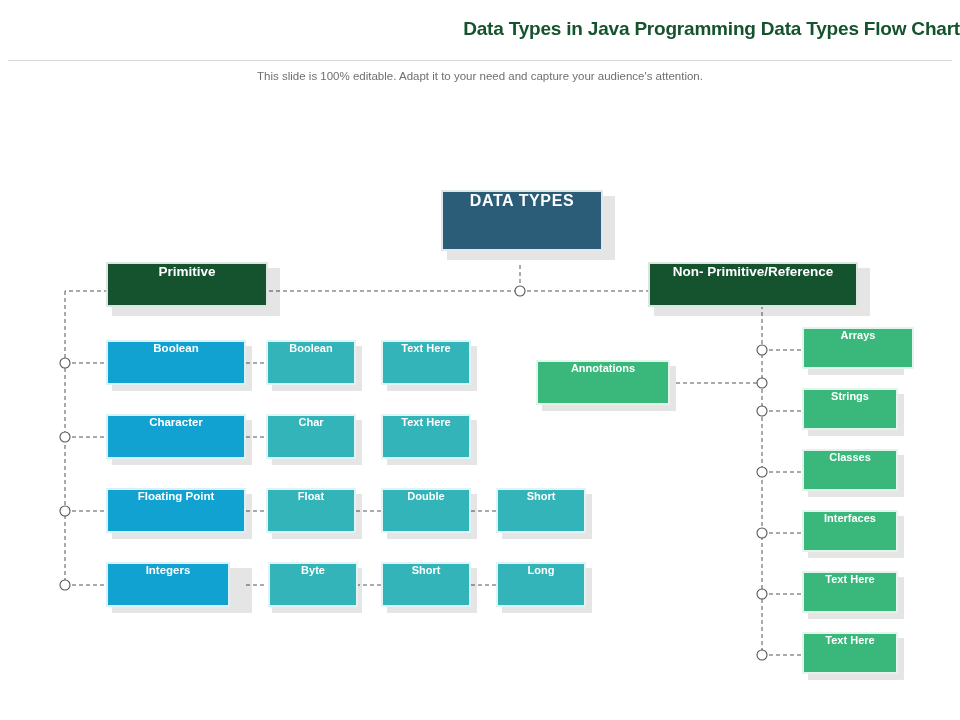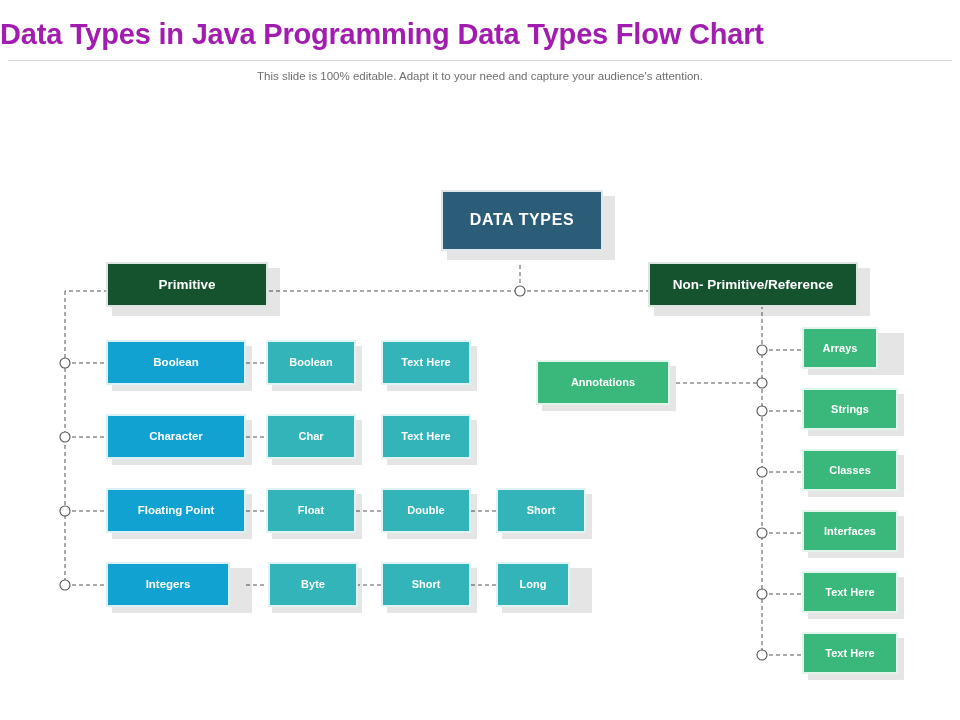--- a/index.html
+++ b/index.html
@@ -4,40 +4,40 @@
 <style>
   html,body{margin:0;padding:0;background:#ffffff;}
   body{
     width:960px;height:720px;overflow:hidden;
     font-family:"Liberation Sans", sans-serif;
     position:relative;
   }
   
   #header{position:absolute;left:0;top:0;width:960px;height:95px;}
   #title{
-    position:absolute;left:0;top:18px;width:960px;text-align:left;
-    font-size:29px;font-weight:bold;color:#a21caf;letter-spacing:-0.2px;
+    position:absolute;left:0;top:18px;width:960px;text-align:right;
+    font-size:19px;font-weight:bold;color:#14532d;letter-spacing:-0.2px;
     white-space:nowrap;
   }
   #title-rule{
     position:absolute;left:8px;top:60px;width:944px;height:1px;background:#d9d9d9;
   }
   #subtitle{
     position:absolute;left:0;top:70px;width:960px;text-align:center;
     font-size:11.5px;color:#6f6f6f;
   }
   
   #canvas{position:absolute;left:0;top:95px;width:960px;height:625px;}
   
   #wires{position:absolute;left:0;top:0;width:960px;height:625px;}
 
   
   .node{
     position:absolute;box-sizing:border-box;
-    display:flex;align-items:center;justify-content:center;
+    display:flex;justify-content:center;
     color:#ffffff;font-weight:bold;text-align:center;
     line-height:1.15;
     border:2px solid rgba(255,255,255,0.85);
     z-index:3;
   }
   
   .slab{position:absolute;z-index:2;background:#000;opacity:0.10;}
 
   .c-root   {background:#2b5c78;}
   .c-branch {background:#14532d;}
@@ -183,31 +183,31 @@
 
   <div class="slab" style="left:272px;top:473px;width:90px;height:45px;"></div>
   <div class="node c-teal t-sm" style="left:268px;top:467px;width:90px;height:45px;">
     <span>Byte</span>
   </div>
   <div class="slab" style="left:387px;top:473px;width:90px;height:45px;"></div>
   <div class="node c-teal t-sm" style="left:381px;top:467px;width:90px;height:45px;">
     <span>Short</span>
   </div>
   <div class="slab" style="left:502px;top:473px;width:90px;height:45px;"></div>
-  <div class="node c-teal t-sm" style="left:496px;top:467px;width:74px;height:45px;">
+  <div class="node c-teal t-sm" style="left:496px;top:467px;width:90px;height:45px;">
     <span>Long</span>
   </div>
 
   <div class="slab" style="left:542px;top:271px;width:134px;height:45px;"></div>
   <div class="node c-green t-sm" style="left:536px;top:265px;width:134px;height:45px;">
     <span>Annotations</span>
   </div>
 
   <div class="slab" style="left:808px;top:238px;width:96px;height:42px;"></div>
-  <div class="node c-green t-sm" style="left:802px;top:232px;width:76px;height:42px;">
+  <div class="node c-green t-sm" style="left:802px;top:232px;width:112px;height:42px;">
     <span>Arrays</span>
   </div>
 
   <div class="slab" style="left:808px;top:299px;width:96px;height:42px;"></div>
   <div class="node c-green t-sm" style="left:802px;top:293px;width:96px;height:42px;">
     <span>Strings</span>
   </div>
 
   <div class="slab" style="left:808px;top:360px;width:96px;height:42px;"></div>
   <div class="node c-green t-sm" style="left:802px;top:354px;width:96px;height:42px;">

